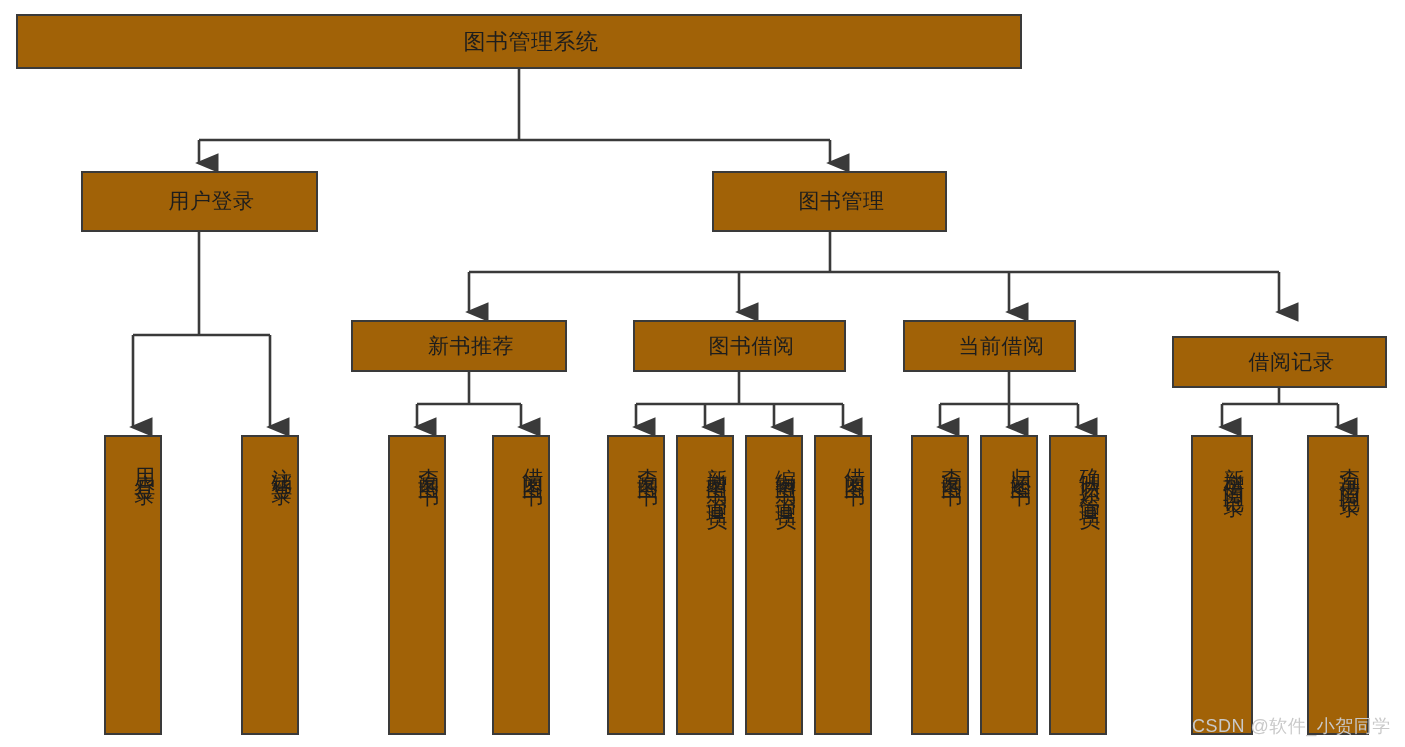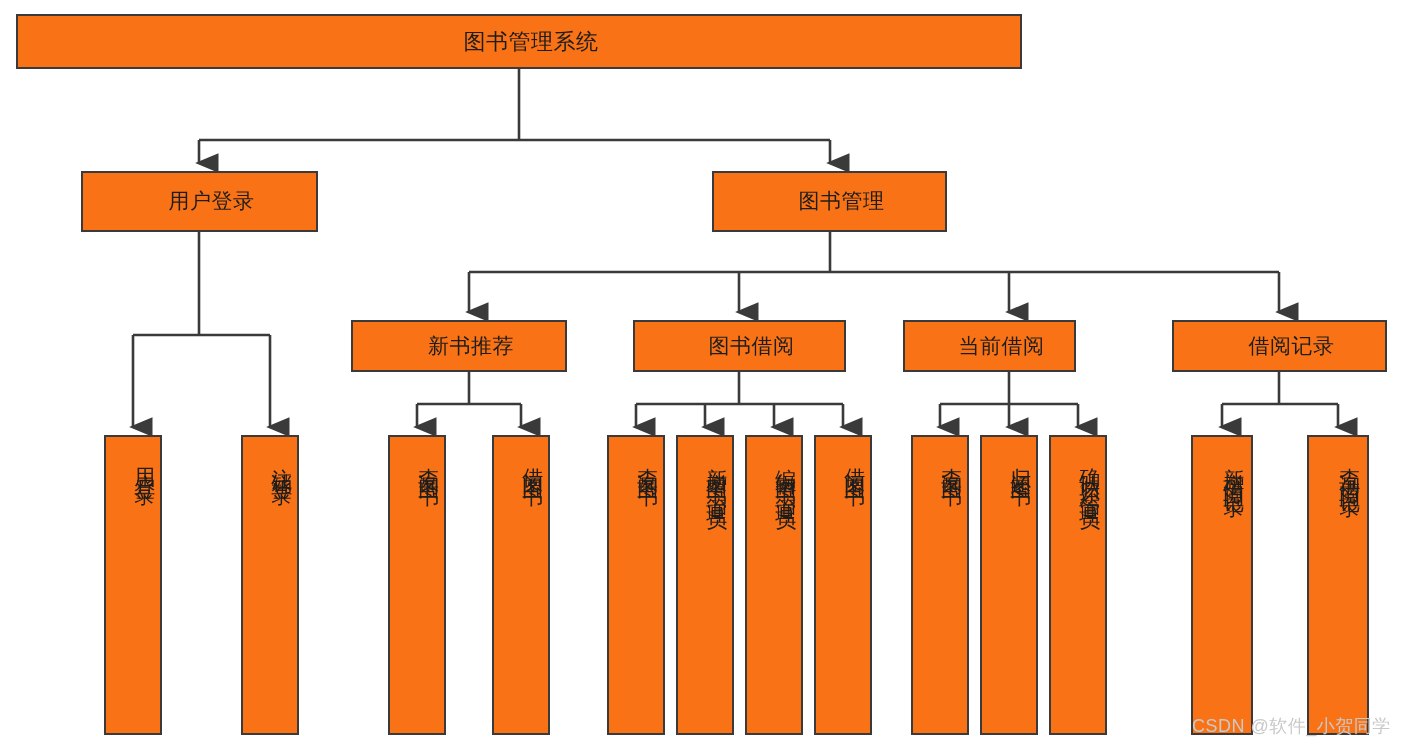--- a/index.html
+++ b/index.html
@@ -19,21 +19,21 @@
   
   #connectors{
     position:absolute;
     left:0;top:0;
     width:1405px;height:747px;
     z-index:1;
   }
   .node{
     position:absolute;
     box-sizing:border-box;
-    background:#f97316;
+    background:#a16207;
     border:2.5px solid #3a3a3a;
     z-index:2;
     display:flex;
     align-items:center;
     justify-content:center;
     color:#1d1d1d;
     padding-left:24px;
   }
   .node .label{
     display:block;
@@ -143,21 +143,21 @@
 
   <div class="node horiz" style="left:351px;top:320px;width:216px;height:52px;">
     <span class="label">新书推荐</span>
   </div>
   <div class="node horiz" style="left:633px;top:320px;width:213px;height:52px;">
     <span class="label">图书借阅</span>
   </div>
   <div class="node horiz" style="left:903px;top:320px;width:173px;height:52px;">
     <span class="label">当前借阅</span>
   </div>
-  <div class="node horiz" style="left:1172px;top:320px;width:215px;height:52px;">
+  <div class="node horiz" style="left:1172px;top:336px;width:215px;height:52px;">
     <span class="label">借阅记录</span>
   </div>
 
   <div class="node vert" style="left:104px;top:435px;width:58px;height:300px;">
     <span class="label">用户登录</span>
   </div>
   <div class="node vert" style="left:241px;top:435px;width:58px;height:300px;">
     <span class="label">注销登录</span>
   </div>
 

